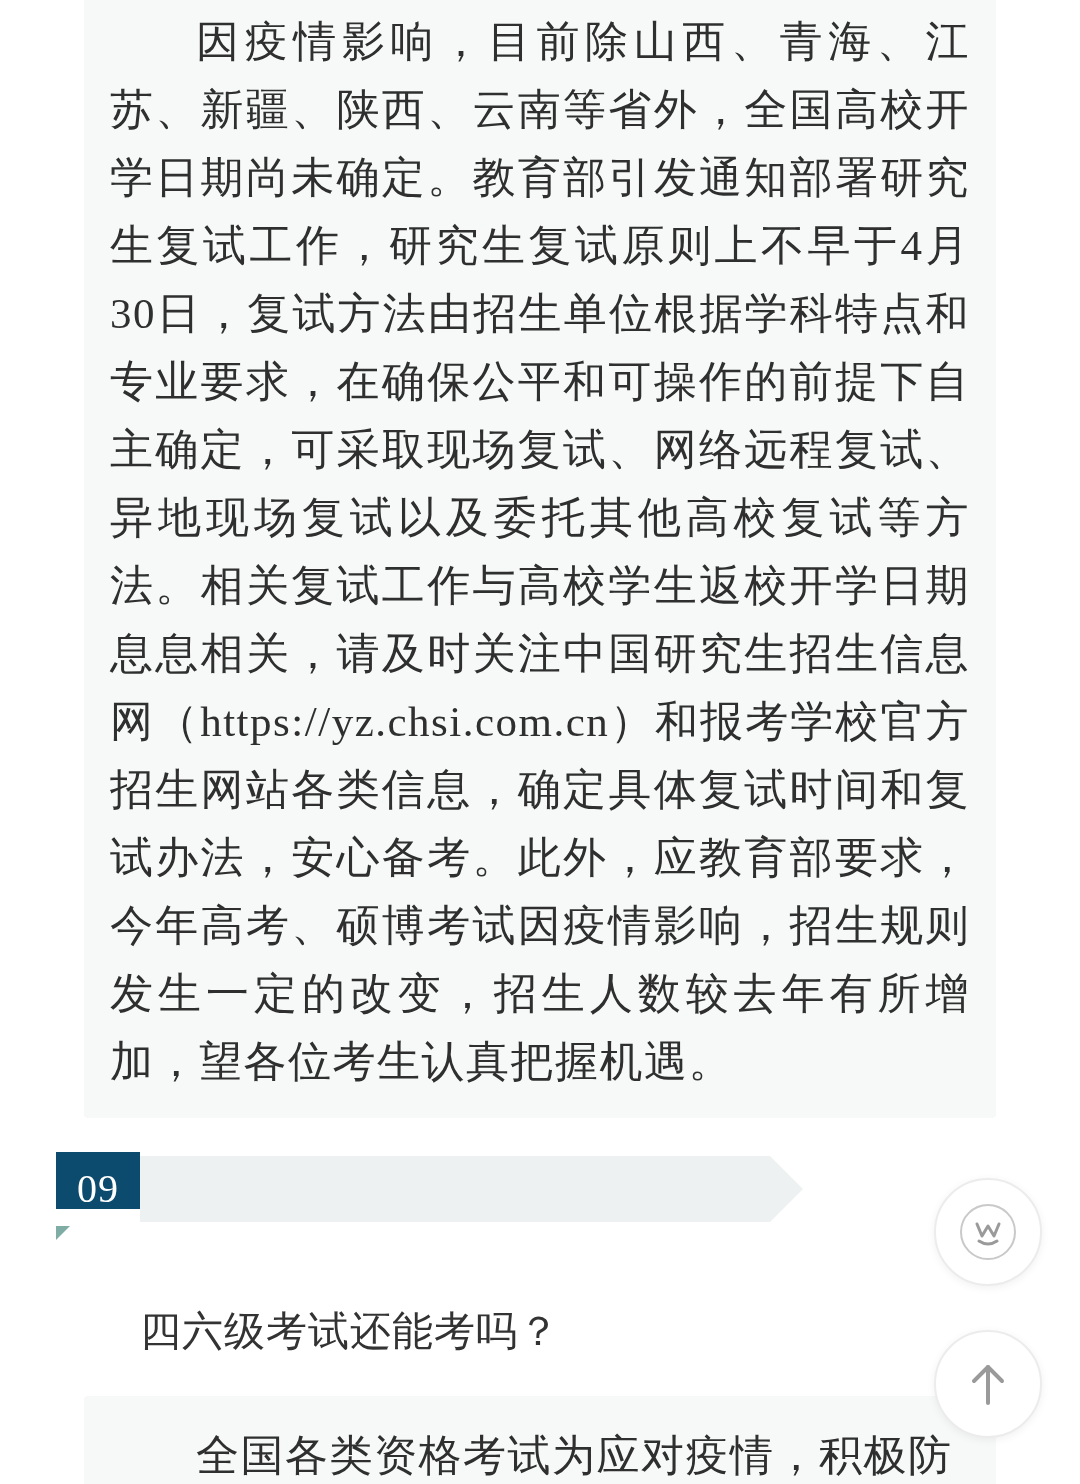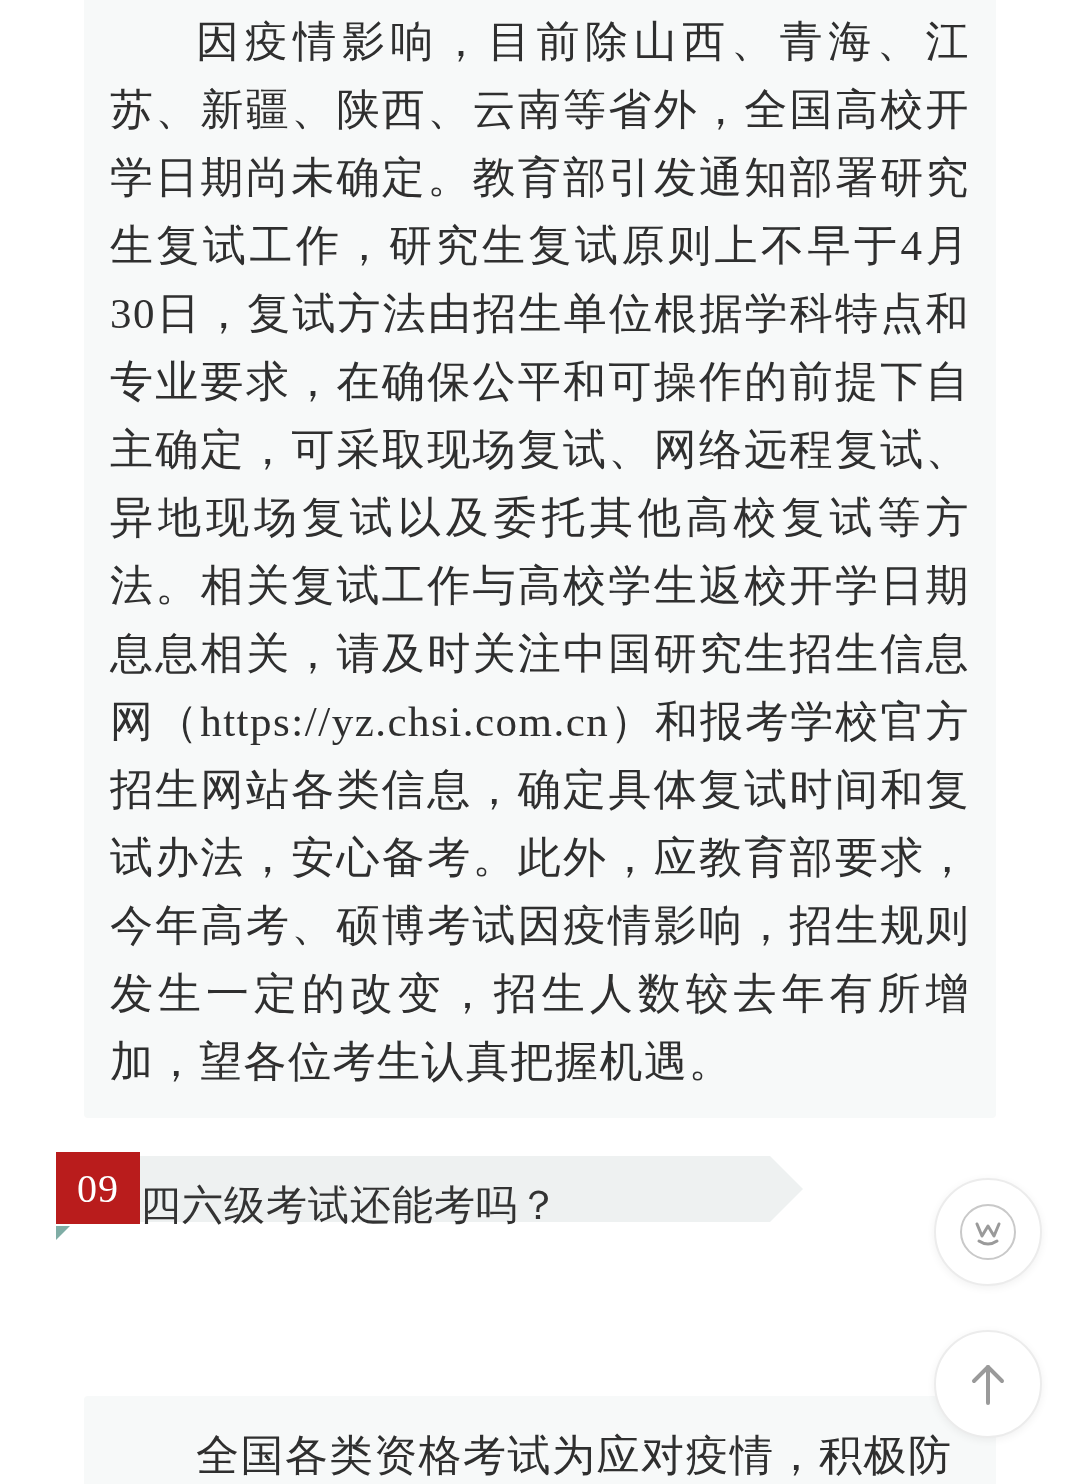--- a/index.html
+++ b/index.html
@@ -57,22 +57,22 @@
     top: 1152px;
     width: 960px;
     height: 150px;
   }
 
   .q-number {
     position: absolute;
     left: 0;
     top: 0;
     width: 84px;
-    height: 72px;
-    background: #b91c1c;
+    height: 57px;
+    background: #0c4a6e;
     color: #ffffff;
     font-size: 40px;
     line-height: 74px;
     text-align: center;
     font-weight: 400;
     letter-spacing: 1px;
   }
   .q-number::after {
     content: "";
     position: absolute;
@@ -106,21 +106,21 @@
     top: 1157px;
     font-size: 41px;
     line-height: 62px;
     color: #333333;
     letter-spacing: 1px;
     white-space: nowrap;
   }
   .q-line2 {
     position: absolute;
     left: 140px;
-    top: 1174px;
+    top: 1300px;
     font-size: 41px;
     line-height: 62px;
     color: #333333;
     letter-spacing: 1px;
     white-space: nowrap;
   }
 
   
   .para-card.second {
     left: 84px;

